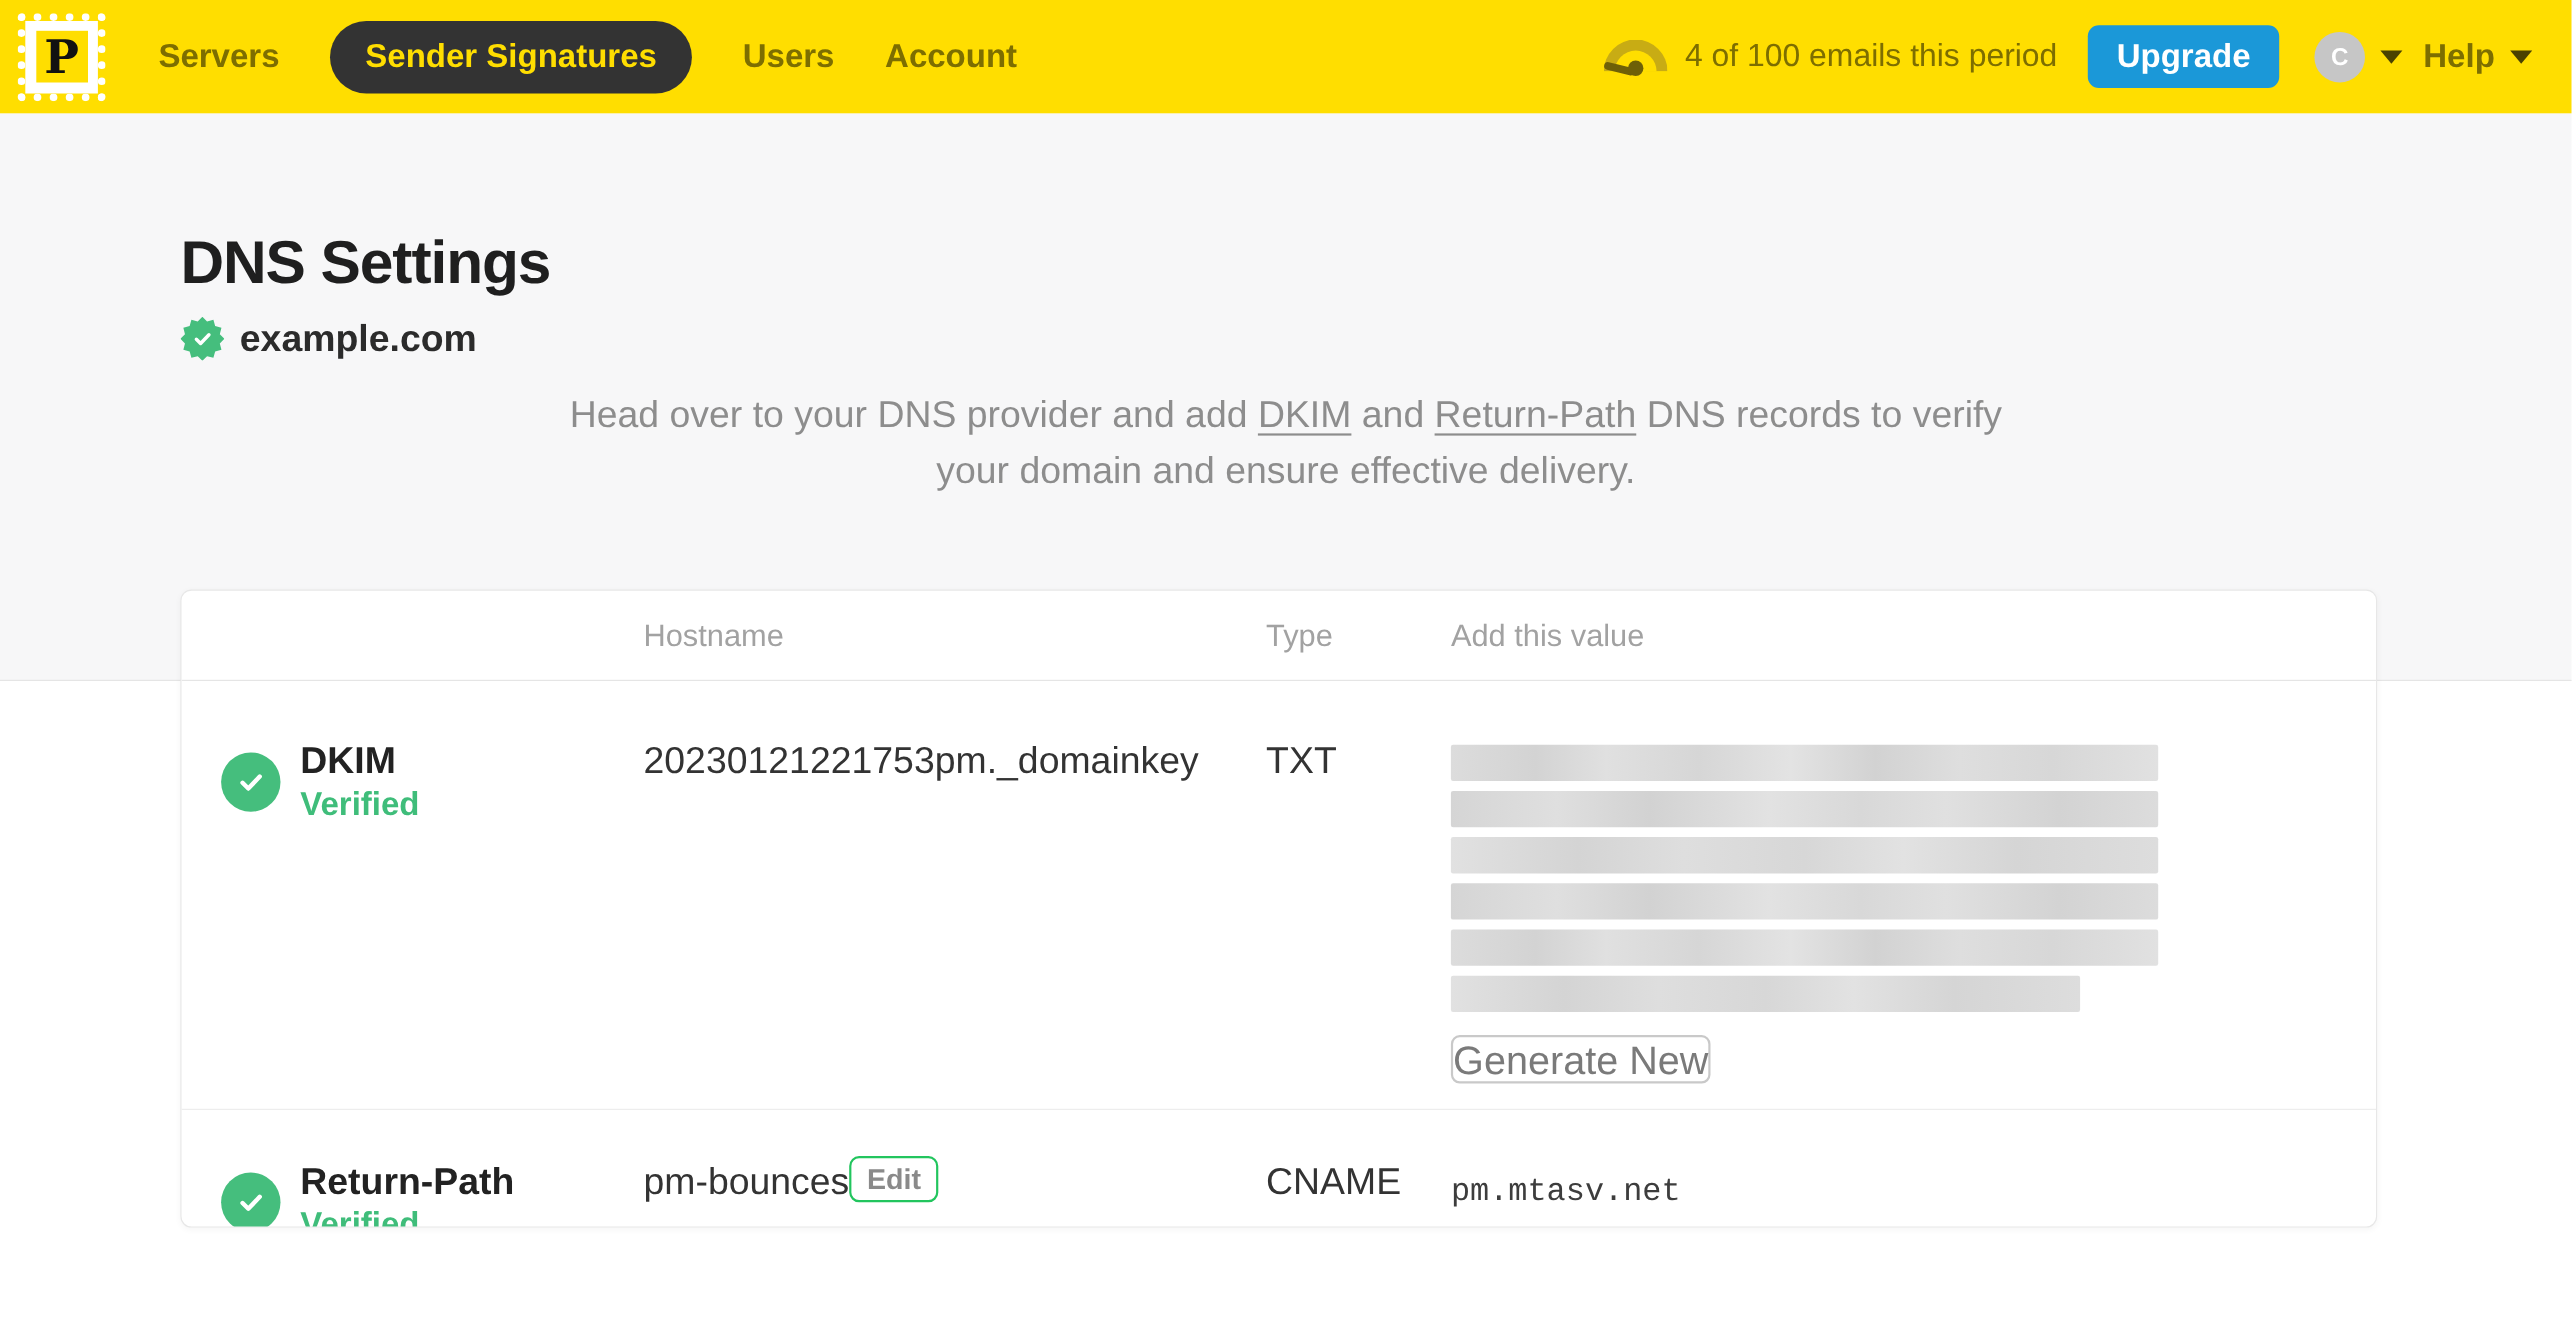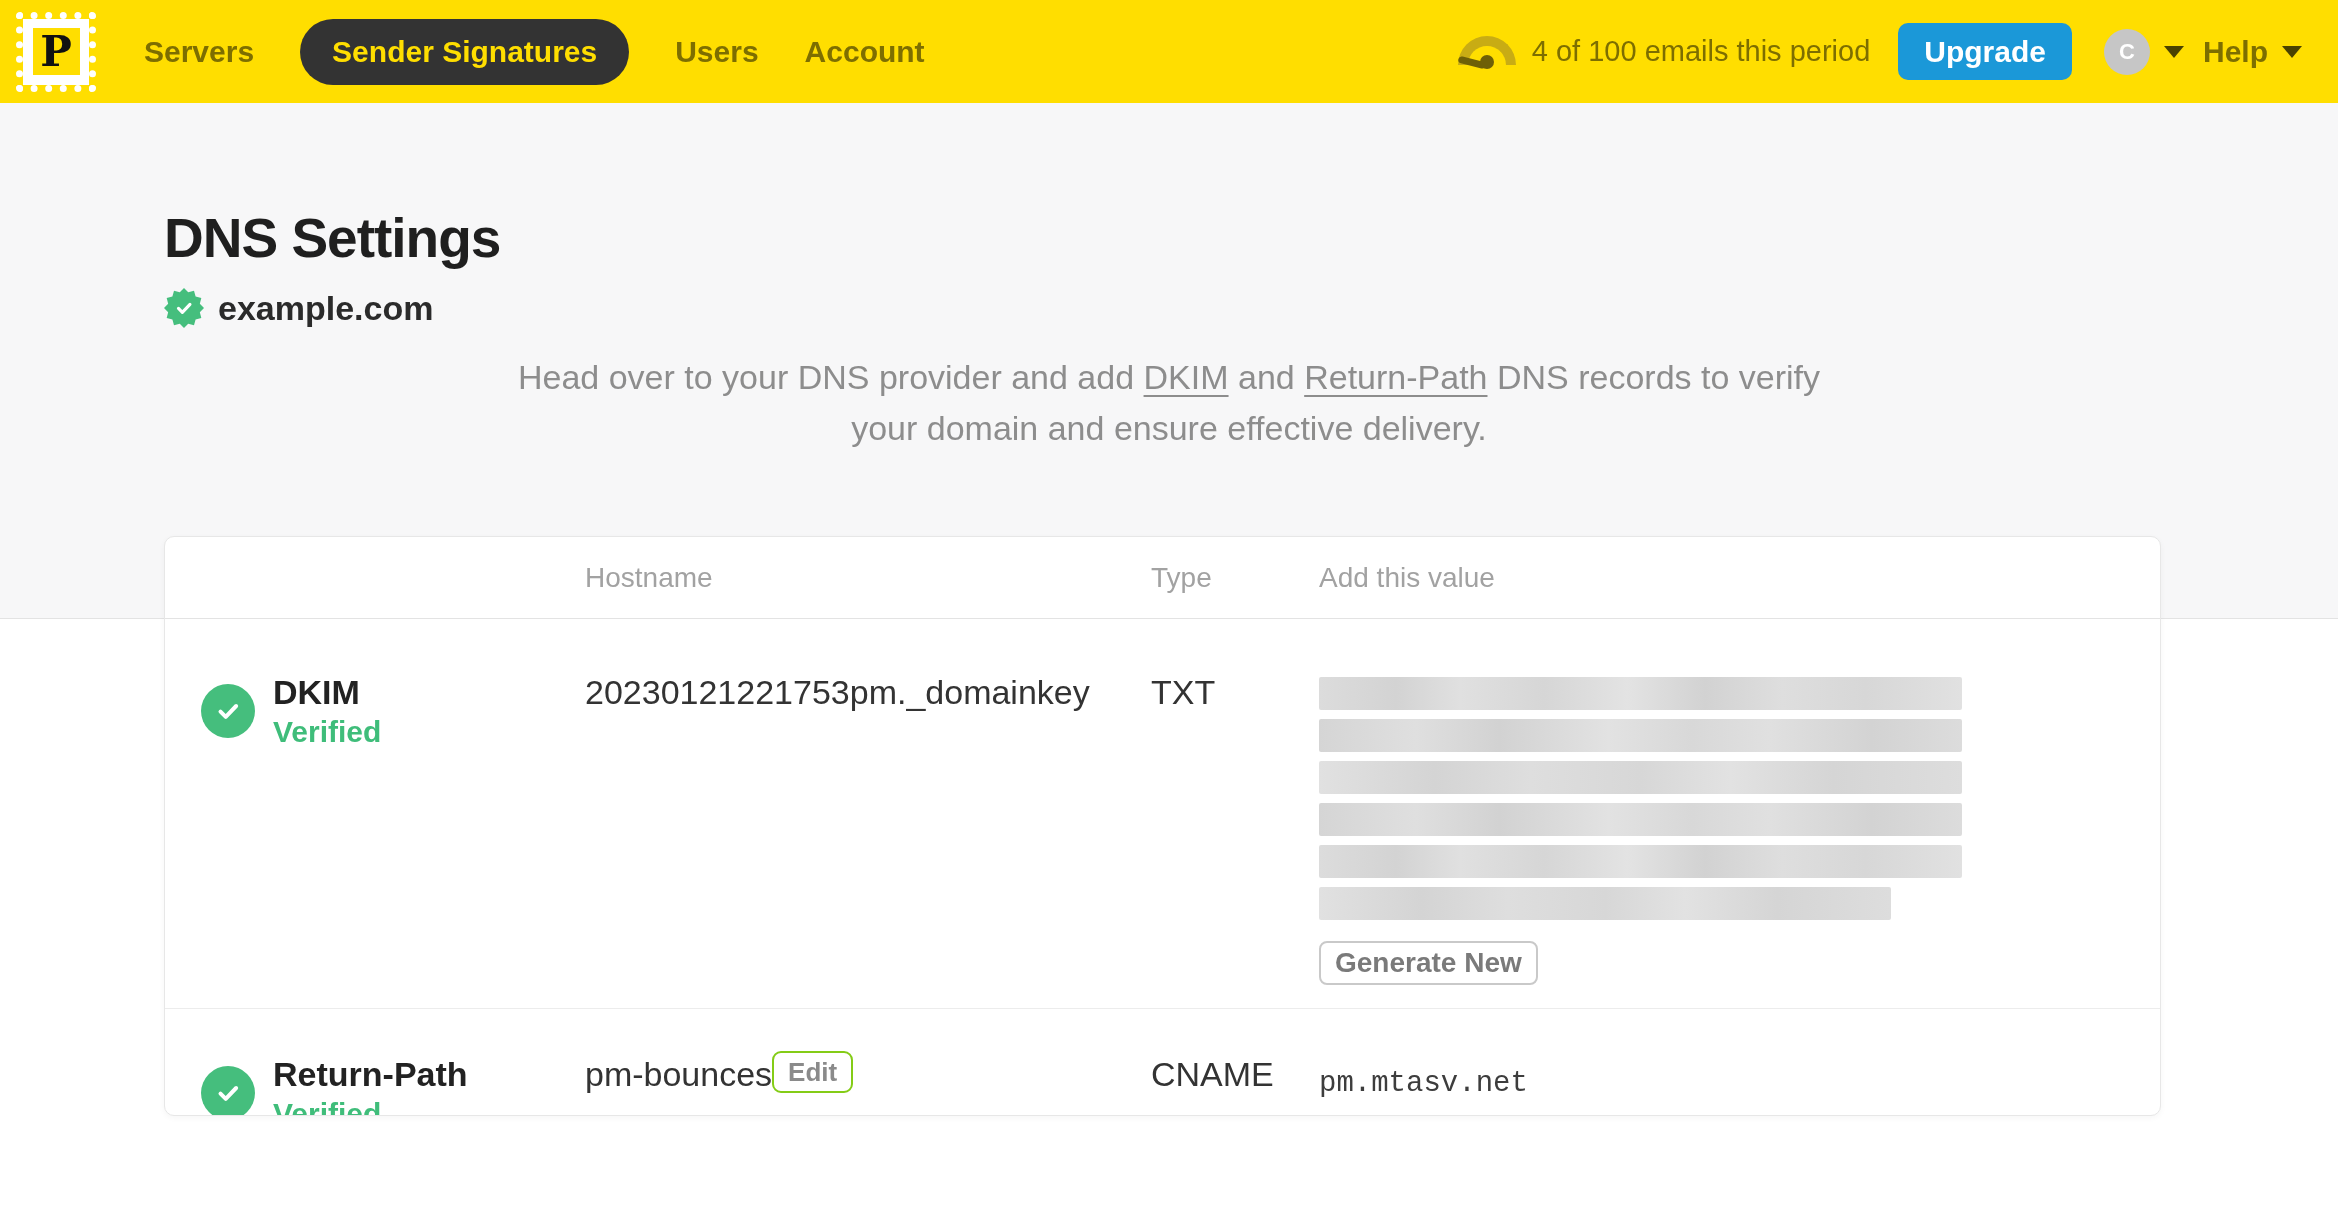--- a/index.html
+++ b/index.html
@@ -126,27 +126,27 @@
     background:linear-gradient(90deg,#dcdcdc 0%,#d3d3d3 12%,#e0e0e0 22%,#d6d6d6 35%,#e3e3e3 48%,#d2d2d2 60%,#dedede 72%,#d7d7d7 85%,#e1e1e1 100%);
   }
   .redacted-line:nth-child(2n) {
     background:linear-gradient(90deg,#d5d5d5 0%,#dfdfdf 15%,#d2d2d2 28%,#e2e2e2 45%,#d8d8d8 58%,#e0e0e0 70%,#d3d3d3 86%,#dcdcdc 100%);
   }
   .redacted-line:nth-child(3n) {
     background:linear-gradient(90deg,#e1e1e1 0%,#d4d4d4 18%,#dedede 33%,#d7d7d7 50%,#e2e2e2 64%,#d5d5d5 80%,#dddddd 100%);
   }
   .redacted-line:last-child { width:572px; }
   .generate-btn {
-    display:inline-block; margin-top:12px; height:44px; padding:0 14px;
+    display:inline-block; margin-top:12px; height:44px; padding:0 0;
     background:#fff; border:2px solid #c9c9c9; border-radius:8px; cursor:pointer;
-    font-family:inherit; font-size:28px; font-weight:bold; color:#7a7a7a;
+    font-family:inherit; font-size:36px; font-weight:normal; color:#7a7a7a;
   }
   .host-flex { }
   .edit-btn {
-    height:42px; padding:0 14px; background:#fff; border:2px solid #84cc16;
+    height:42px; padding:0 14px; background:#fff; border:2px solid #22c55e;
     border-radius:9px; cursor:pointer; font-family:inherit;
     font-size:26px; font-weight:bold; color:#8a8a8a; position:relative; top:-4px;
   }
   .cell-mono {
     font-family:"Liberation Mono","DejaVu Sans Mono",monospace;
     font-size:29px; color:#3d3d3d; padding-top:8px;
   }
 </style>
 </head>
 <body>

